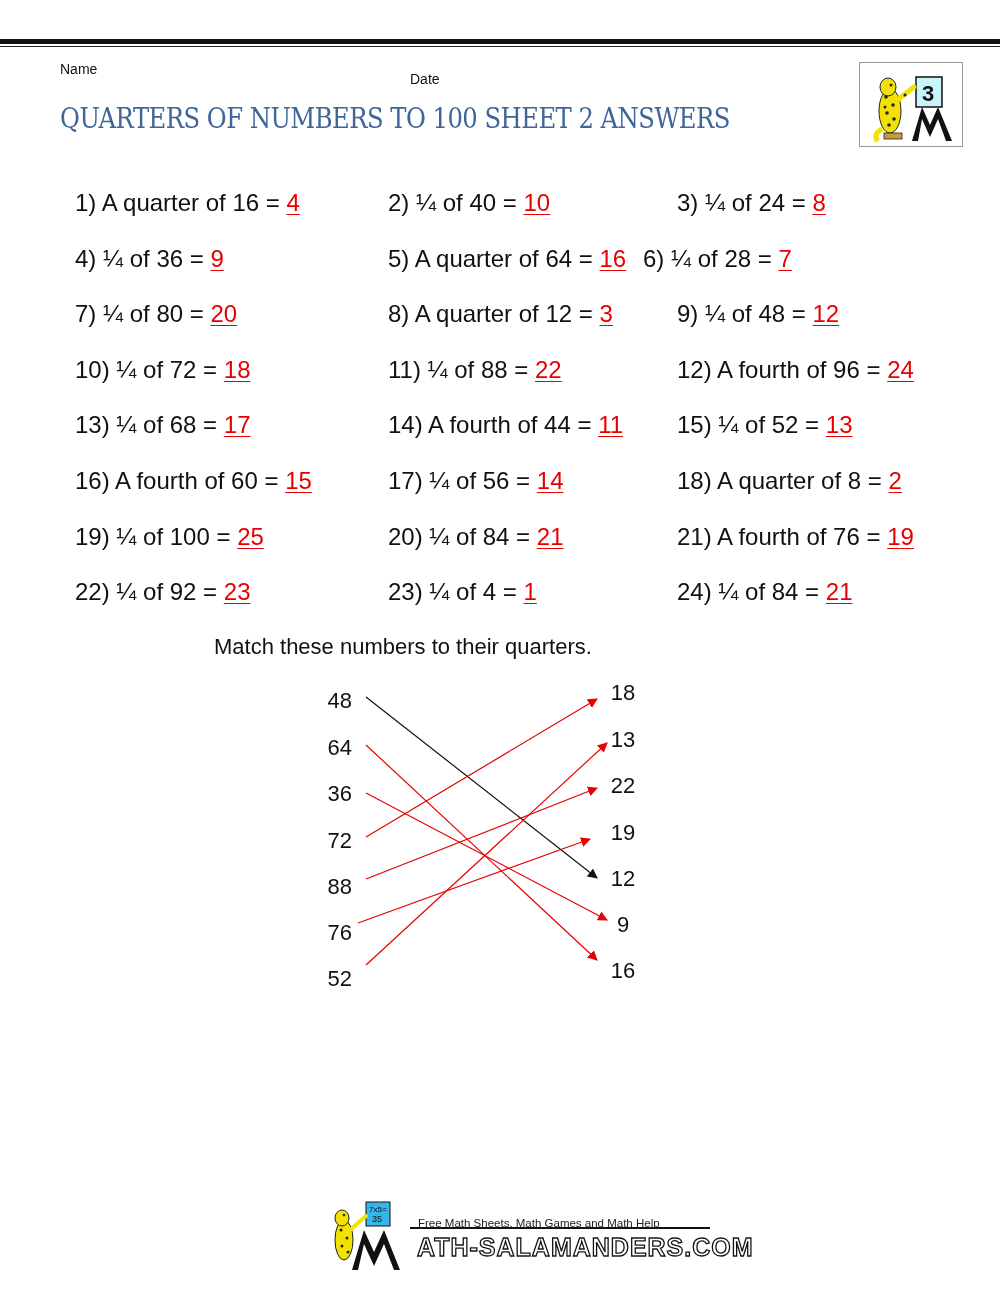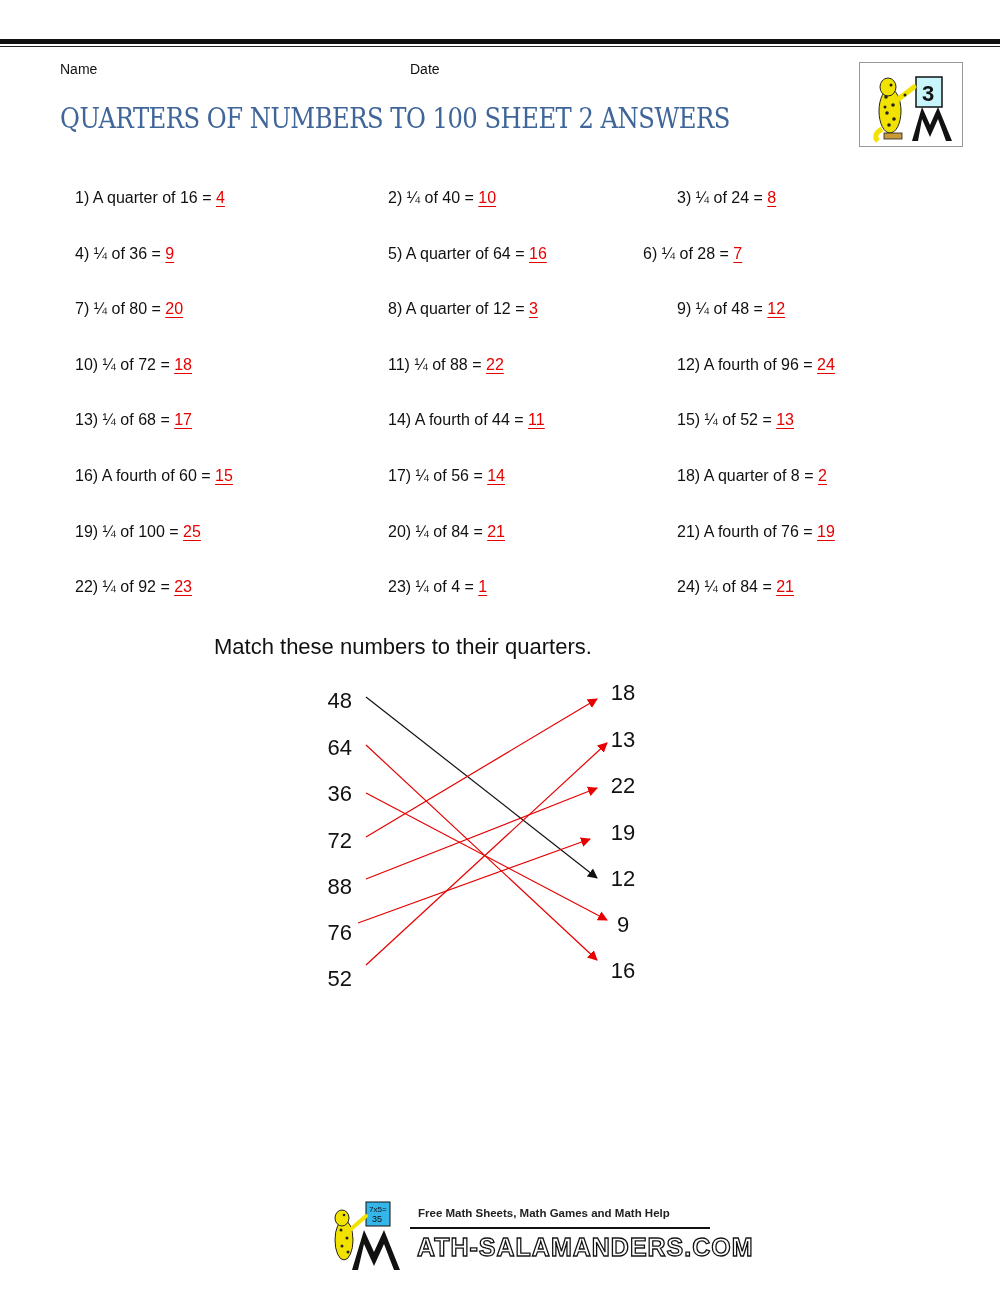--- a/index.html
+++ b/index.html
@@ -4,46 +4,46 @@
 <style>
   * { box-sizing: border-box; margin: 0; padding: 0; }
   html, body { width: 1000px; height: 1294px; background: #ffffff; overflow: hidden; }
   body { position: relative; font-family: "Liberation Sans", "DejaVu Sans", sans-serif; color: #111; }
 
   .rule-thick { position: absolute; left: 0; top: 39px; width: 1000px; height: 5px; background: #111; }
   .rule-thin { position: absolute; left: 0; top: 46px; width: 1000px; height: 1px; background: #222; }
 
   .field-label { position: absolute; top: 61px; font-size: 14px; color: #111; }
   #name-label { left: 60px; }
-  #date-label { left: 410px; }
+  #date-label { left: 410px; margin-top: 10px; }
 
   .title {
     position: absolute; left: 60px; top: 103px;
     font-family: "DejaVu Serif", "Liberation Serif", serif;
     font-size: 27px; letter-spacing: -0.6px; color: #3f6599;
     transform: scaleX(0.9); transform-origin: left top; white-space: nowrap;
   }
 
   .logo-box {
     position: absolute; left: 859px; top: 62px; width: 104px; height: 85px;
     border: 1px solid #999; background: #fff;
   }
 
-  .q { position: absolute; font-size: 16px; color: #111; white-space: nowrap; }
+  .q { position: absolute; font-size: 24px; color: #111; white-space: nowrap; }
   .q .ans { color: #e60000; text-decoration: underline; text-decoration-thickness: 1px; text-underline-offset: 3px; }
 
   .match-instr { position: absolute; left: 214px; top: 634px; font-size: 22px; color: #111; white-space: nowrap; }
   .mnum { position: absolute; font-size: 22px; color: #111; }
   .mnum.left { left: 318px; width: 34px; text-align: right; margin-top: 8px; }
   .mnum.right { left: 603px; width: 40px; text-align: center; }
 
   svg.lines { position: absolute; left: 0; top: 0; }
 
   .footer { position: absolute; left: 322px; top: 1200px; width: 390px; height: 72px; }
-  .footer-tag { position: absolute; left: 96px; top: 7px; font-size: 11.5px; font-weight: bold; color: #222; white-space: nowrap; }
+  .footer-tag { position: absolute; left: 96px; top: 17px; font-size: 11.5px; font-weight: normal; color: #222; white-space: nowrap; }
   .footer-rule { position: absolute; left: 88px; top: 27px; width: 300px; height: 2px; background: #111; }
   .footer-site {
     position: absolute; left: 95px; top: 33px; font-size: 25px; font-weight: bold;
     color: #fff; -webkit-text-stroke: 1.3px #111; letter-spacing: 1px; white-space: nowrap;
   }
 </style>
 </head>
 <body>
 
 <div class="rule-thick"></div>

